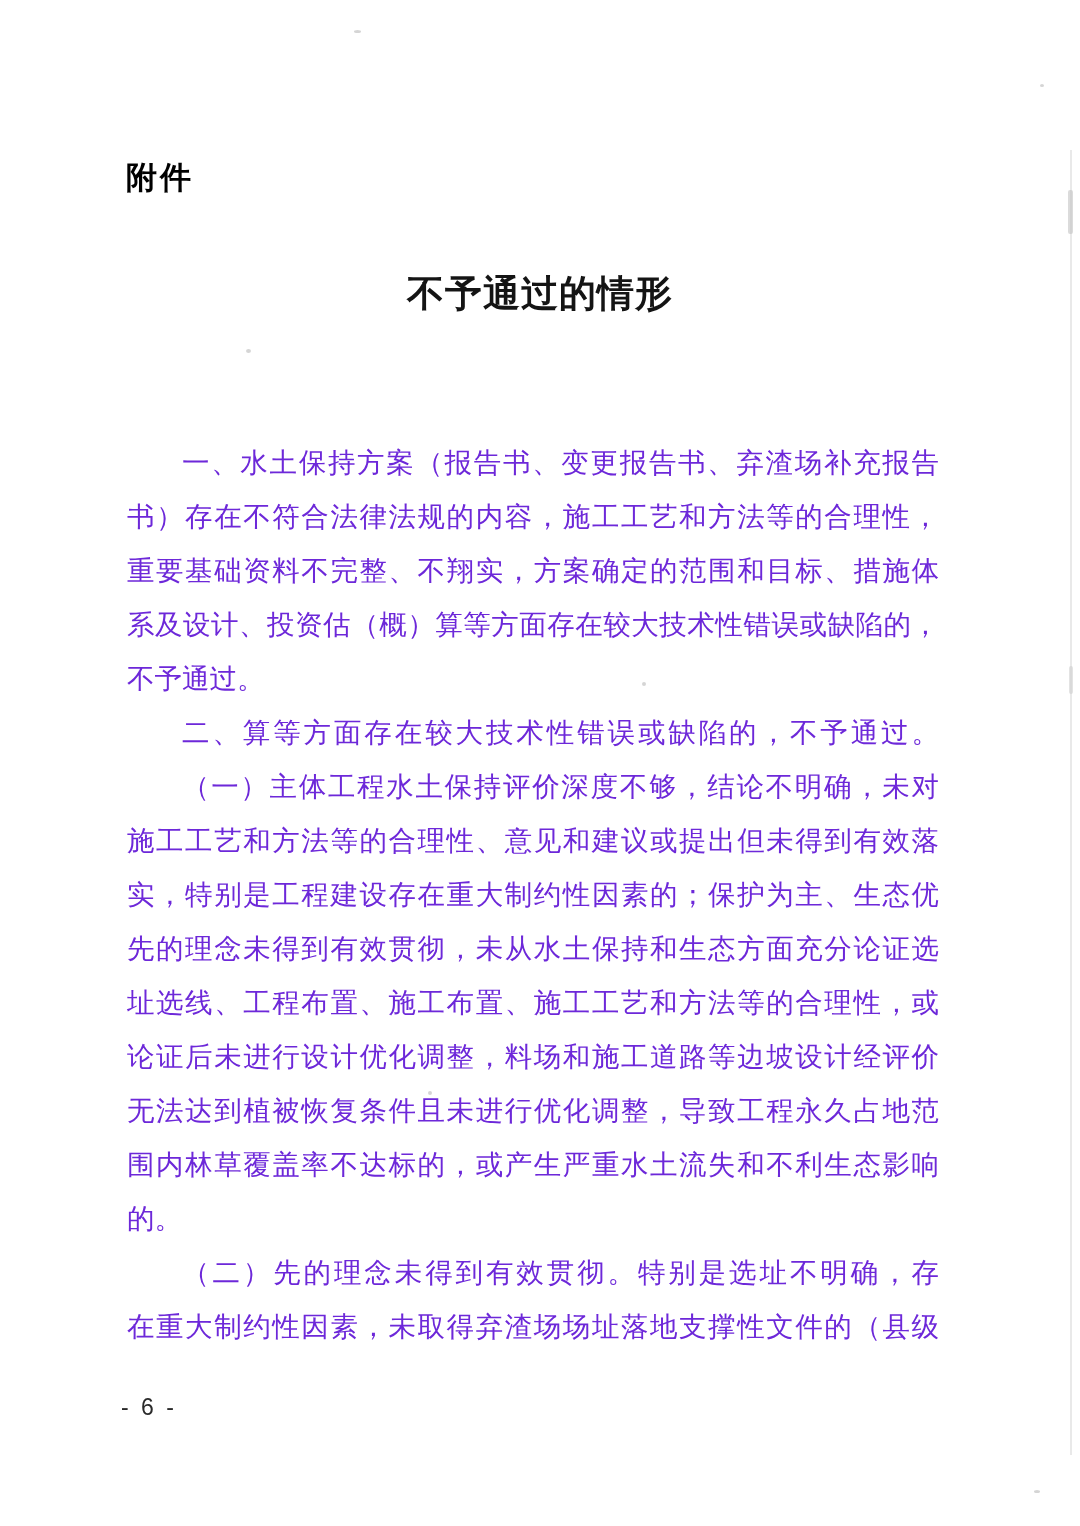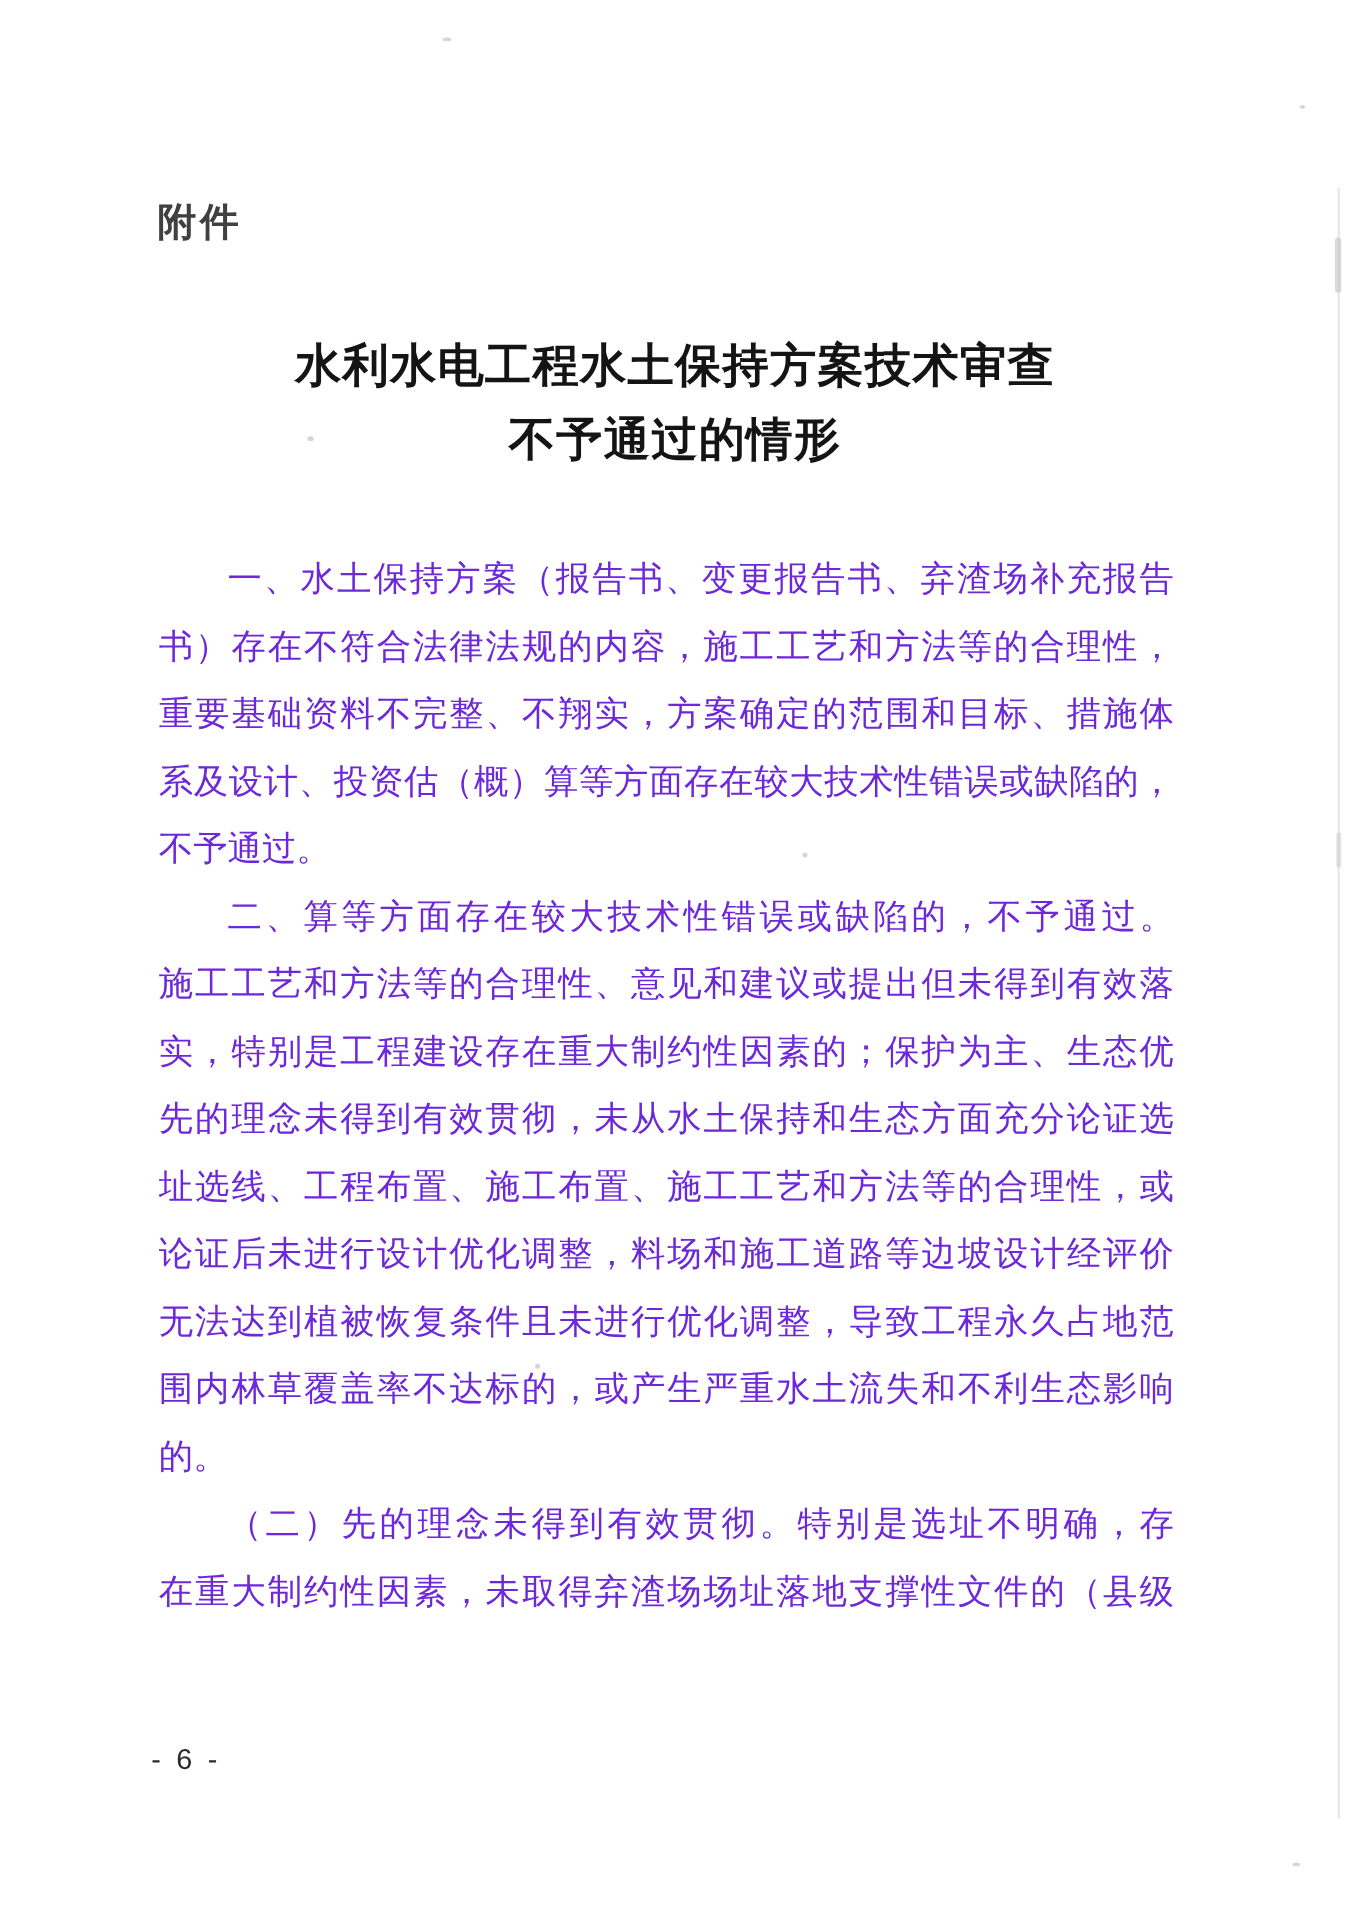--- a/index.html
+++ b/index.html
@@ -9,21 +9,21 @@
     background:var(--background,#ffffff);
     color:var(--text,#262626);
     font-family:"Liberation Serif", serif;
     overflow:hidden;
   }
   .attachment {
     position:absolute; left:126px; top:157px;
     font-size:31px; letter-spacing:3px;
     font-family:"Liberation Sans", sans-serif;
     font-weight:600;
-    color:#404040;
+    color:#000000;
   }
   .doc-title {
     position:absolute; left:0; top:264px; width:100%;
     text-align:center;
     font-weight:700;
     font-size:37px; line-height:59px;
     letter-spacing:1px;
     color:#141414;
   }
   .doc-body {
@@ -69,31 +69,31 @@
   .speck.s6 { left:1034px; top:1490px; width:6px; height:3px; }
 </style>
 </head>
 <body>
 
 <div class="page">
 
   <div class="attachment">附件</div>
 
   <div class="doc-title">
-    <div>水利水电工程水土保持方案技术审查</div>
     <div>不予通过的情形</div>
   </div>
 
   <div class="doc-body">
     <div class="line indent">一、水土保持方案（报告书、变更报告书、弃渣场补充报告</div>
     <div class="line">书）存在不符合法律法规的内容，施工工艺和方法等的合理性，</div>
     <div class="line">重要基础资料不完整、不翔实，方案确定的范围和目标、措施体</div>
     <div class="line">系及设计、投资估（概）算等方面存在较大技术性错误或缺陷的，</div>
     <div class="line end">不予通过。</div>
     <div class="line indent">二、算等方面存在较大技术性错误或缺陷的，不予通过。</div>
+    <div class="line indent">（一）主体工程水土保持评价深度不够，结论不明确，未对</div>
     <div class="line">施工工艺和方法等的合理性、意见和建议或提出但未得到有效落</div>
     <div class="line">实，特别是工程建设存在重大制约性因素的；保护为主、生态优</div>
     <div class="line">先的理念未得到有效贯彻，未从水土保持和生态方面充分论证选</div>
     <div class="line">址选线、工程布置、施工布置、施工工艺和方法等的合理性，或</div>
     <div class="line">论证后未进行设计优化调整，料场和施工道路等边坡设计经评价</div>
     <div class="line">无法达到植被恢复条件且未进行优化调整，导致工程永久占地范</div>
     <div class="line">围内林草覆盖率不达标的，或产生严重水土流失和不利生态影响</div>
     <div class="line end">的。</div>
     <div class="line indent">（二）先的理念未得到有效贯彻。特别是选址不明确，存</div>
     <div class="line">在重大制约性因素，未取得弃渣场场址落地支撑性文件的（县级</div>

